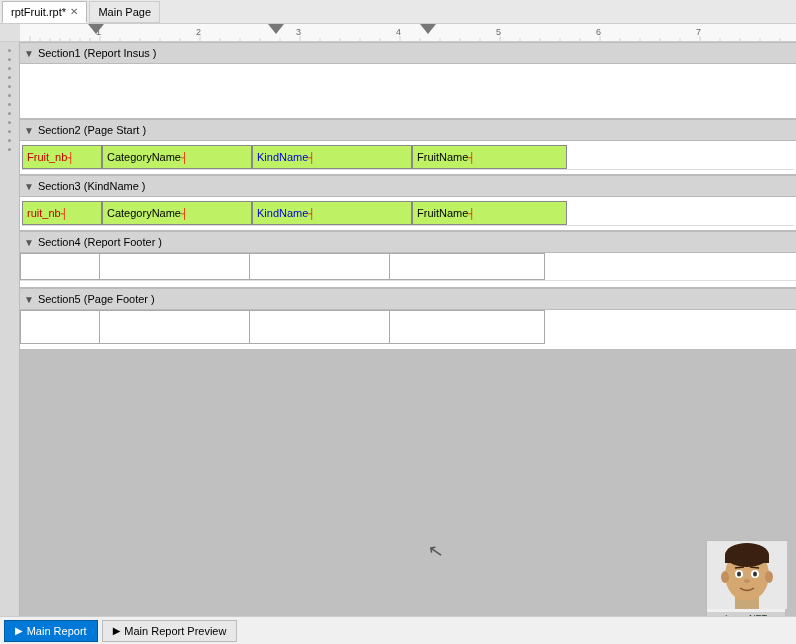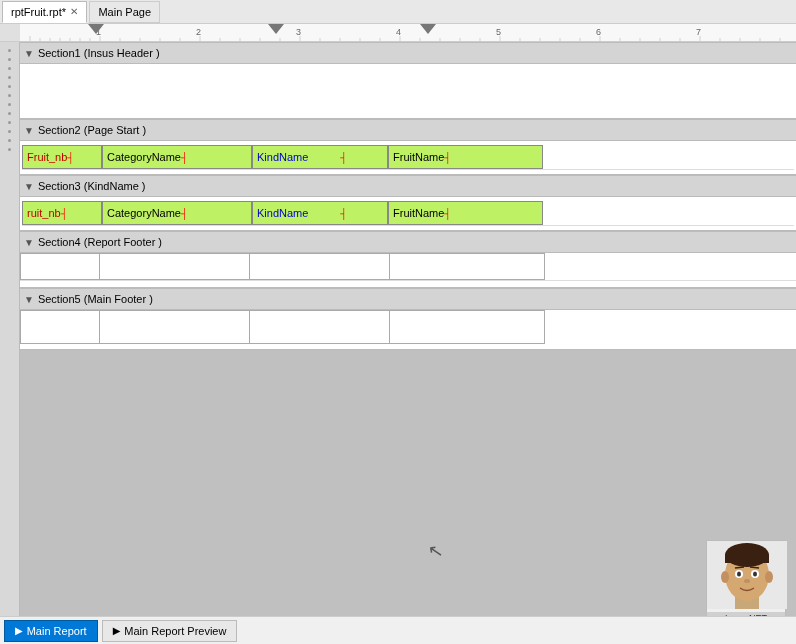--- a/index.html
+++ b/index.html
@@ -98,21 +98,21 @@
       padding: 2px 4px;
       font-size: 11px;
       position: relative;
       background: #bef264;
       display: flex;
       align-items: center;
     }
 
     .field-number { width: 80px; }
     .field-category { width: 150px; }
-    .field-kind { width: 136px; gap: 32px; }
+    .field-kind { width: 160px; }
     .field-fruit { width: 155px; }
 
     
     .bottom-tabs {
       position: absolute;
       bottom: 0;
       left: 0;
       right: 0;
       height: 28px;
       background: #f0f0f0;
@@ -252,21 +252,21 @@
     <div style="width:3px;height:3px;background:#999;border-radius:50%;margin:3px 0;"></div>
     <div style="width:3px;height:3px;background:#999;border-radius:50%;margin:3px 0;"></div>
     <div style="width:3px;height:3px;background:#999;border-radius:50%;margin:3px 0;"></div>
     <div style="width:3px;height:3px;background:#999;border-radius:50%;margin:3px 0;"></div>
   </div>
 
   <div style="flex:1; overflow-y:auto; background:#c8c8c8;">
 
     <div class="section-header">
       <span class="arrow">▼</span>
-      <span>Section1 (Insus Header )</span>
+      <span>Section1 (Report Insus )</span>
     </div>
     <div class="section-body header-section">
     </div>
 
     <div class="section-header">
       <span class="arrow">▼</span>
       <span>Section2 (Page Start )</span>
     </div>
     <div class="section-body page-header-section" style="padding:4px 2px;">
       <div class="fields-row">
@@ -322,21 +322,21 @@
       <div style="display:flex; border-bottom:1px solid #ddd; height:28px;">
         <div style="width:80px; border:1px solid #aaa; background:#fff;"></div>
         <div style="width:150px; border:1px solid #aaa; border-left:none; background:#fff;"></div>
         <div style="width:140px; border:1px solid #aaa; border-left:none; background:#fff;"></div>
         <div style="width:155px; border:1px solid #aaa; border-left:none; background:#fff;"></div>
       </div>
     </div>
 
     <div class="section-header">
       <span class="arrow">▼</span>
-      <span>Section5 (Main Footer )</span>
+      <span>Section5 (Page Footer )</span>
     </div>
     <div class="section-body page-footer-section" style="min-height:40px;">
       <div style="display:flex; height:34px;">
         <div style="width:80px; border:1px solid #aaa; background:#fff;"></div>
         <div style="width:150px; border:1px solid #aaa; border-left:none; background:#fff;"></div>
         <div style="width:140px; border:1px solid #aaa; border-left:none; background:#fff;"></div>
         <div style="width:155px; border:1px solid #aaa; border-left:none; background:#fff;"></div>
       </div>
     </div>
 

